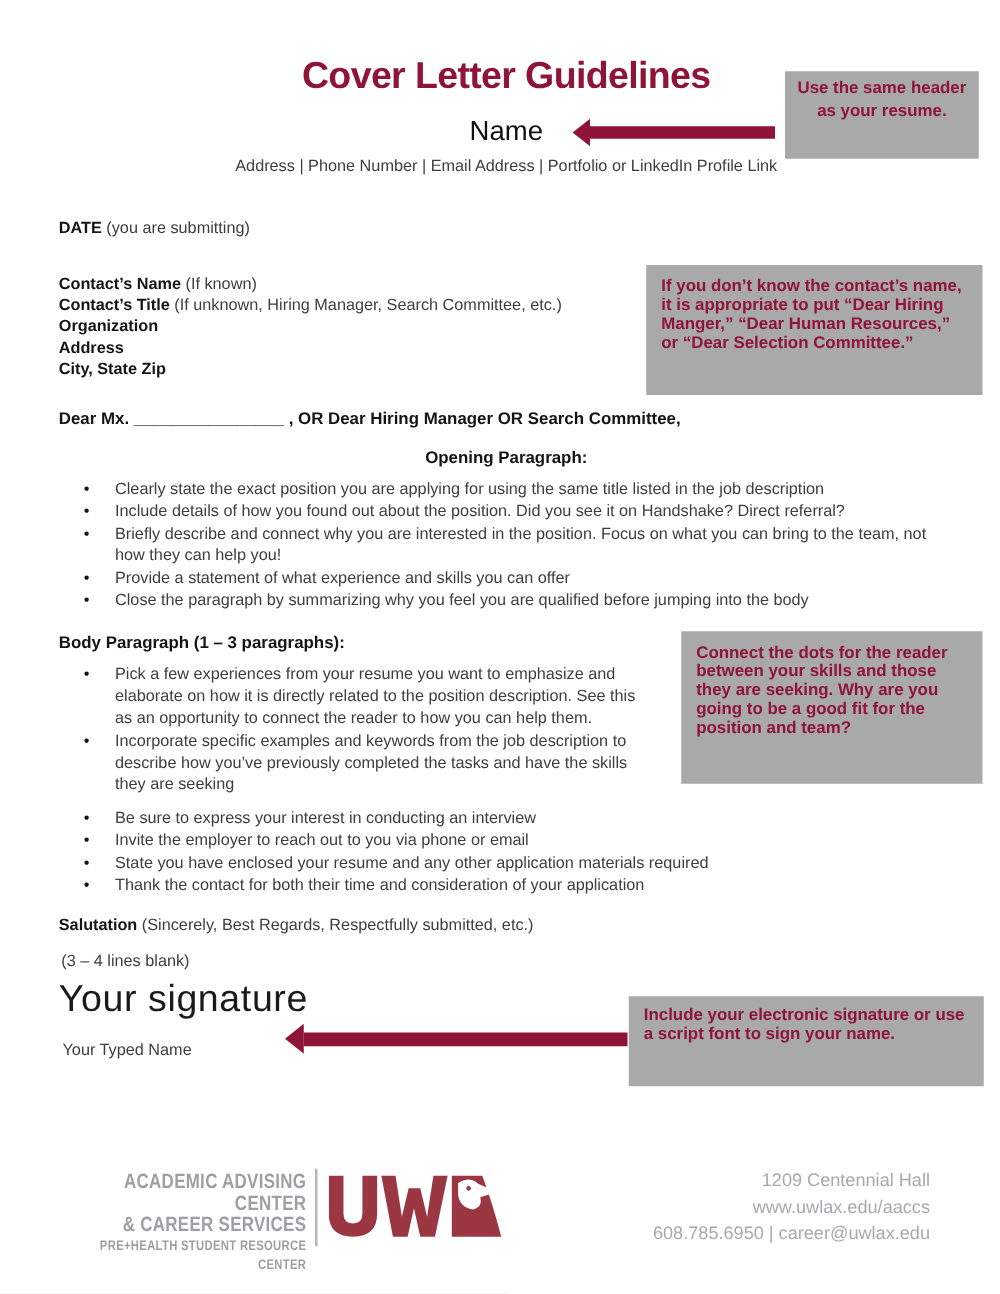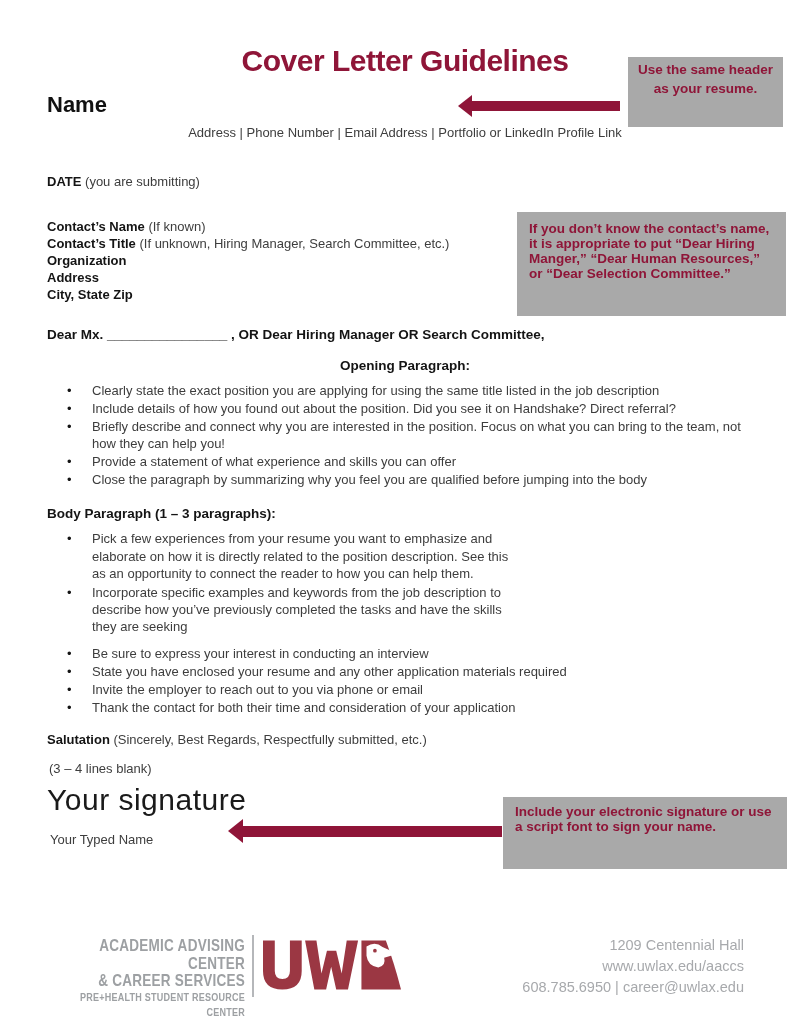--- a/index.html
+++ b/index.html
@@ -14,22 +14,23 @@
     overflow:hidden;
   }
   .content { padding:44px 37px 0 47px; }
 
   .doc-title {
     text-align:center;
     font-size:30px; font-weight:bold; letter-spacing:-0.5px;
     color:#8f1538;
   }
   .name-heading {
+    text-align:center;
     margin-top:14px;
-    font-size:22px; font-weight:bold; color:#111;
+    font-size:22px; font-weight:normal; color:#111;
     line-height:26px;
   }
   .contact-line {
     text-align:center;
     margin-top:7px;
     font-size:13px; color:#3d3d3d;
   }
 
   .line { font-size:13px; line-height:17px; }
   .b    { font-weight:bold; color:#141414; }
@@ -161,36 +162,37 @@
     </ul>
 
     <div class="section-heading h-body">Body Paragraph (1 – 3 paragraphs):</div>
     <ul class="bullets body-bullets">
       <li>Pick a few experiences from your resume you want to emphasize and elaborate on how it is directly related to the position description. See this as an opportunity to connect the reader to how you can help them.</li>
       <li>Incorporate specific examples and keywords from the job description to describe how you’ve previously completed the tasks and have the skills they are seeking</li>
     </ul>
 
     <ul class="bullets">
       <li>Be sure to express your interest in conducting an interview</li>
+      <li>Invite the employer to reach out to you via phone or email</li>
       <li>State you have enclosed your resume and any other application materials required</li>
-      <li>Invite the employer to reach out to you via phone or email</li>
       <li>Thank the contact for both their time and consideration of your application</li>
     </ul>
 
     <div class="line salutation-line"><span class="b">Salutation</span><span> (Sincerely, Best Regards, Respectfully submitted, etc.)</span></div>
 
     <div class="blank-note">(3 – 4 lines blank)</div>
 
     <div class="signature">Your signature</div>
 
     <div class="typed-name">Your Typed Name</div>
   </div>
 
   <div class="callout callout-1">Use the same header as your resume.</div>
   <div class="callout callout-2">If you don’t know the contact’s name, it is appropriate to put “Dear Hiring Manger,” “Dear Human Resources,” or “Dear Selection Committee.”</div>
+  <div class="callout callout-3">Connect the dots for the reader between your skills and those they are seeking. Why are you going to be a good fit for the position and team?</div>
   <div class="callout callout-4">Include your electronic signature or use a script font to sign your name.</div>
 
   <div class="arrow arrow-1">
     <div class="head"></div>
     <div class="shaft"></div>
   </div>
   <div class="arrow arrow-2">
     <div class="head"></div>
     <div class="shaft"></div>
   </div>

